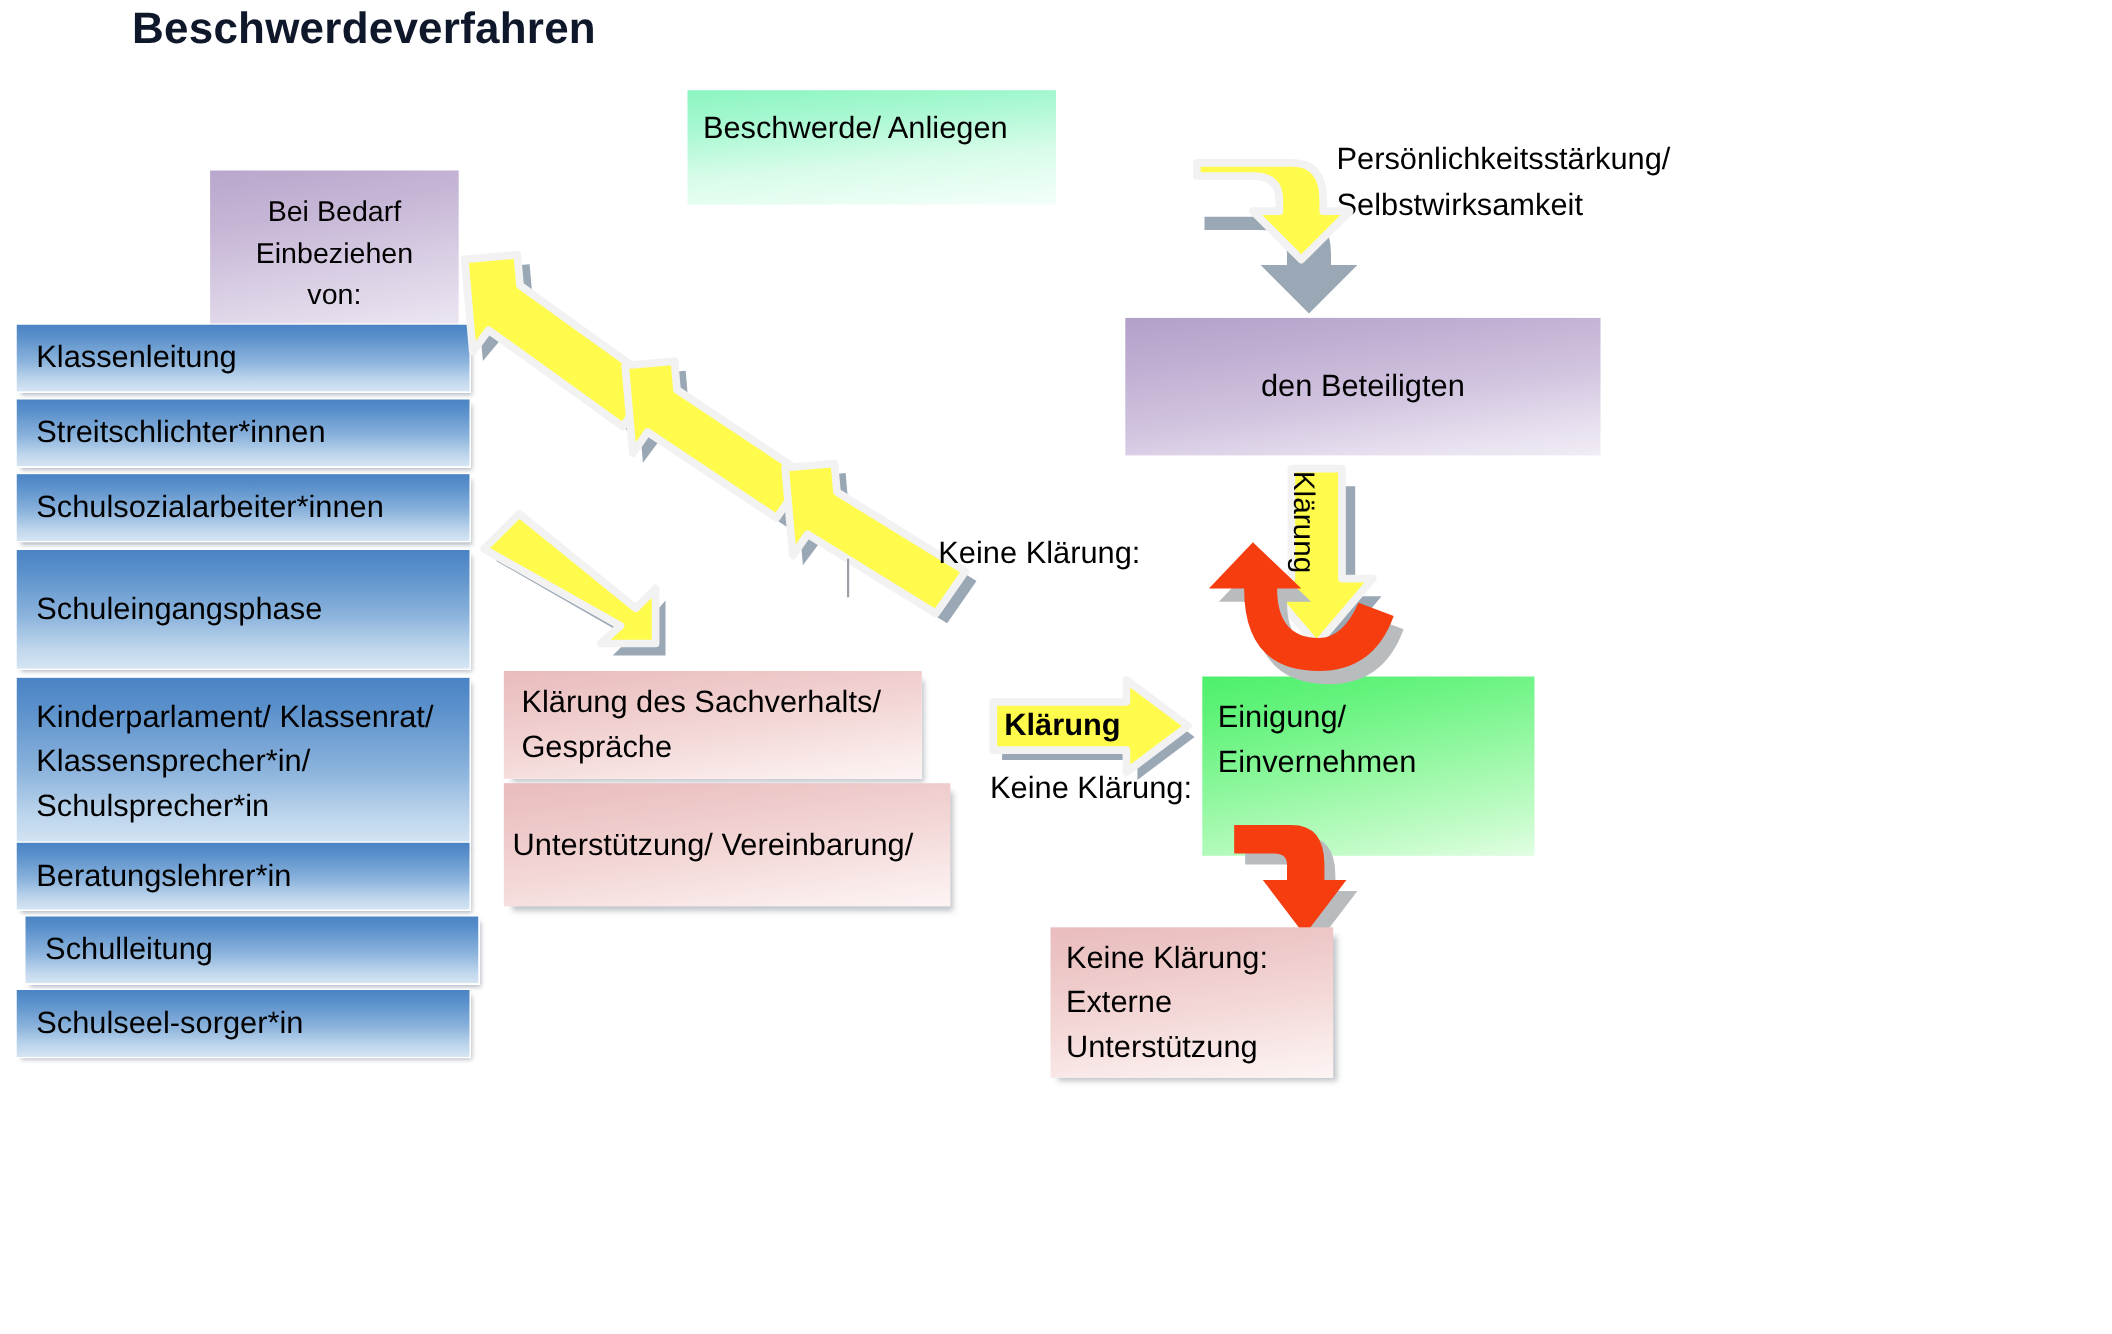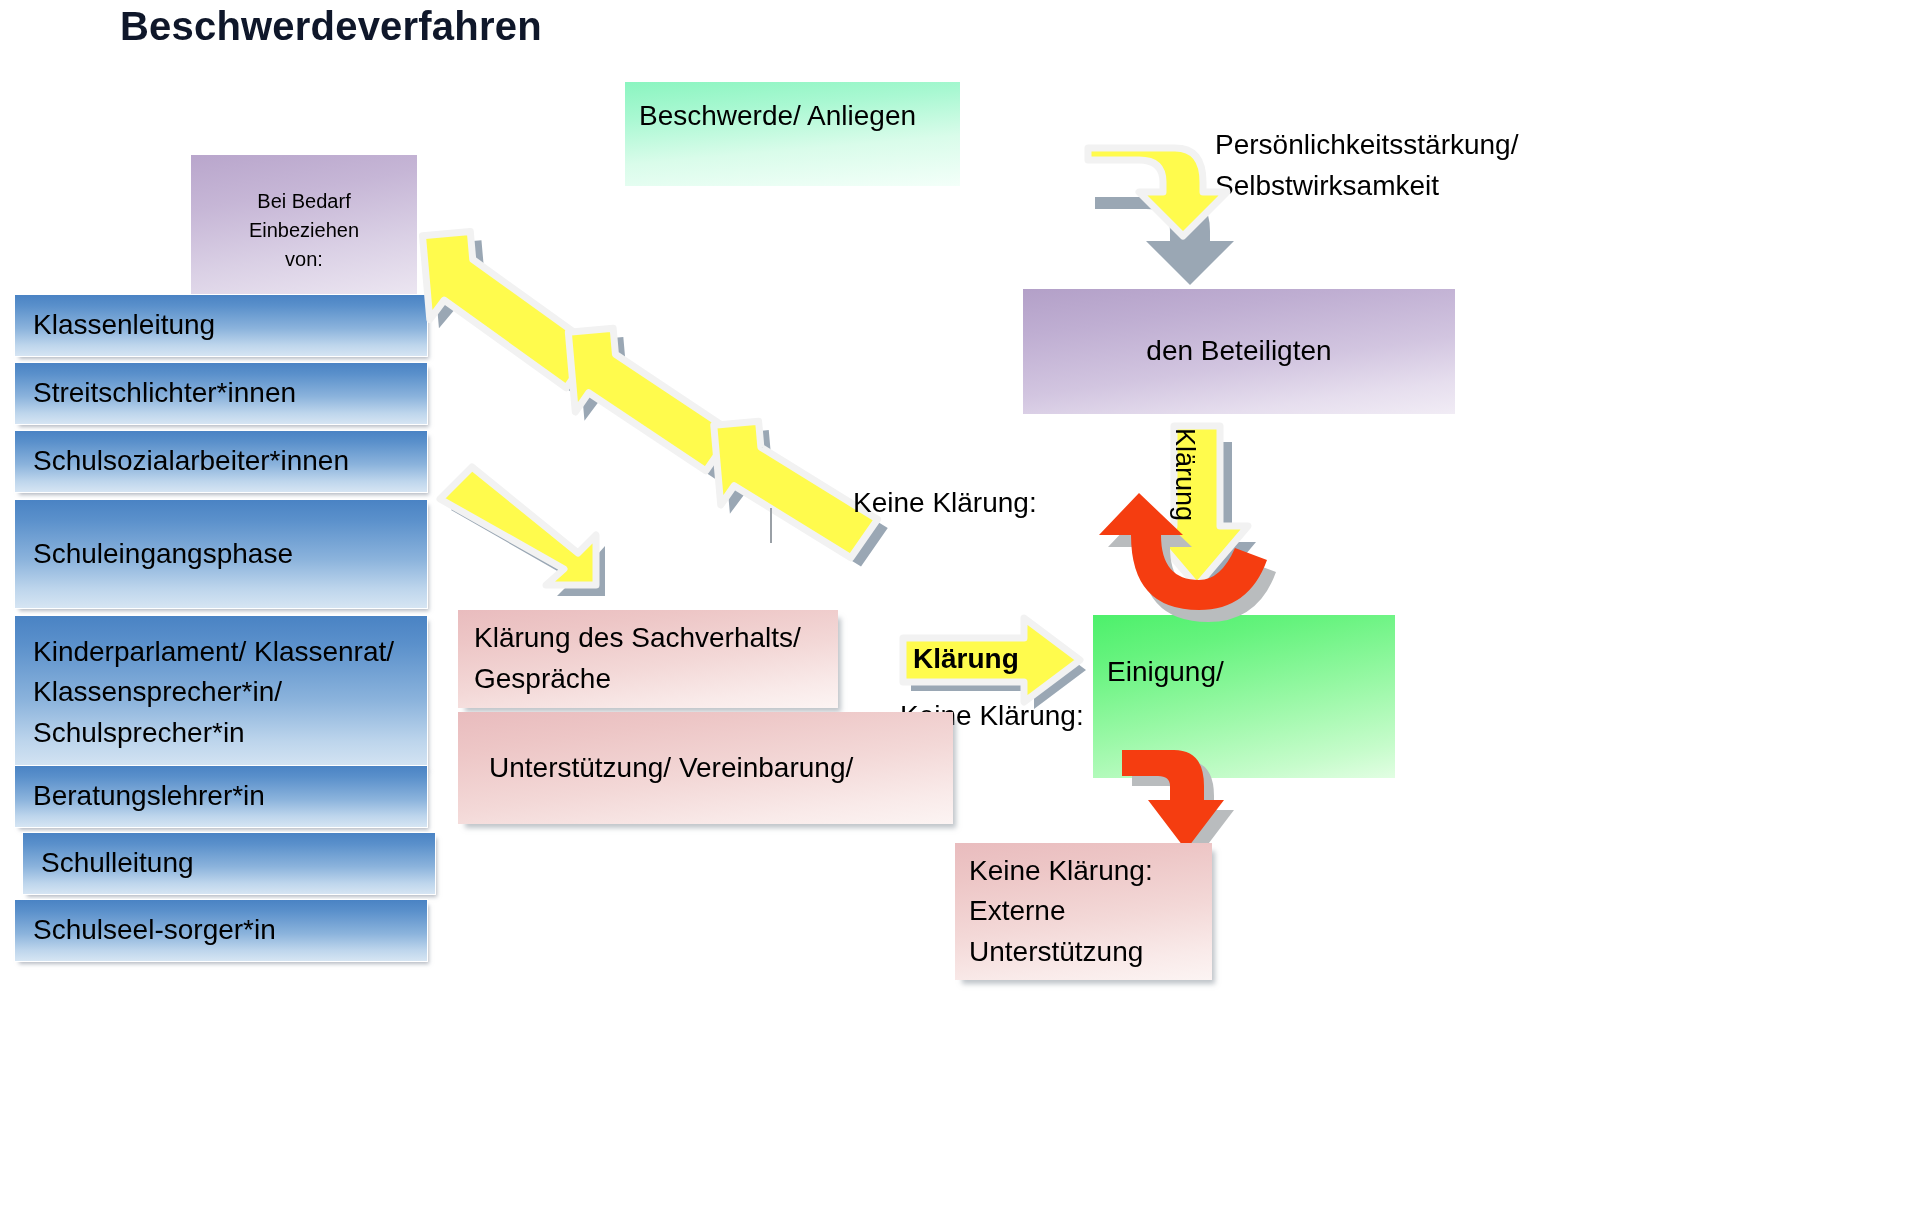--- a/index.html
+++ b/index.html
@@ -74,21 +74,21 @@
 </style>
 </head>
 <body>
 
 <div class="abs" id="page-title">Beschwerdeverfahren</div>
 
 <div class="abs box green-mint center" style="left:625px;top:82px;width:335px;height:104px;">
   <span class="ln" style="position:absolute;left:14px;top:14px;right:10px;text-align:left;">Beschwerde/ Anliegen</span>
 </div>
 
-<div class="abs box purple-head center" style="left:191px;top:155px;width:226px;height:143px;padding-top:8px;font-size:20px;">
+<div class="abs box purple-head center" style="left:191px;top:155px;width:226px;height:143px;padding-top:8px;font-size:26px;">
   <span class="ln">Bei Bedarf</span>
   <span class="ln">Einbeziehen</span>
   <span class="ln">von:</span>
 </div>
 
 <div class="abs box blue-row left" style="left:14px;top:294px;width:414px;height:63px;padding-left:18px;">
   <span class="ln">Klassenleitung</span>
 </div>
 
 <div class="abs box blue-row left" style="left:14px;top:362px;width:414px;height:63px;padding-left:18px;">
@@ -134,20 +134,21 @@
 </div>
 
 <svg class="arrow" style="left:1152px;top:420px;" width="130" height="180" viewBox="0 0 130 180">
   <path class="yshadow" d="M24 12 L70 12 L70 112 L94 112 L47 168 L0 112 L24 112 Z" transform="translate(10,10)"></path>
   <path class="ysh" d="M22 6 L68 6 L68 106 L96 106 L45 166 L-6 106 L22 106 Z"></path>
 </svg>
 <div class="rot-text" style="left:1200px;top:428px;">Klärung</div>
 
 <div class="abs box green-bright left" style="left:1093px;top:615px;width:302px;height:163px;padding-left:14px;">
   <span class="ln" style="position:relative;top:-24px;">Einigung/</span>
+  <span class="ln" style="position:relative;top:-24px;">Einvernehmen</span>
 </div>
 
 <svg class="arrow" style="left:898px;top:618px;" width="210" height="92" viewBox="0 0 210 92">
   <path class="yshadow" d="M5 23 L128 23 L128 5 L180 44 L128 83 L128 65 L5 65 Z" transform="translate(8,8)"></path>
   <path class="ysh" d="M5 20 L126 20 L126 0 L182 42 L126 84 L126 64 L5 64 Z"></path>
 </svg>
 <div class="plain-label" style="left:913px;top:643px;font-weight:bold;font-size:28px;">Klärung</div>
 
 <svg class="arrow" style="left:420px;top:228px;" width="190" height="180" viewBox="0 0 190 180">
   <path class="yshadow" d="M12 50 L12 2 L62 2 L62 30 L176 128 L144 166 L30 68 L12 86 Z" transform="translate(7,7) rotate(-5 95 90)"></path>
@@ -183,21 +184,21 @@
 <svg class="arrow" style="left:1112px;top:738px;" width="160" height="135" viewBox="0 0 160 135">
   <path class="rshadow" d="M10 12 L62 12 Q92 12 92 48 L92 62 L112 62 L74 112 L36 62 L58 62 L58 48 Q58 38 46 38 L10 38 Z" transform="translate(10,10)"></path>
   <path class="rsh" d="M10 12 L62 12 Q92 12 92 48 L92 62 L112 62 L74 112 L36 62 L58 62 L58 48 Q58 38 46 38 L10 38 Z"></path>
 </svg>
 
 <div class="abs box pink left" style="left:458px;top:610px;width:380px;height:98px;padding-left:16px;">
   <span class="ln">Klärung des Sachverhalts/</span>
   <span class="ln">Gespräche</span>
 </div>
 
-<div class="abs box pink left" style="left:458px;top:712px;width:495px;height:112px;padding-left:31px;">
+<div class="abs box pink left" style="left:458px;top:712px;width:406px;height:112px;padding-left:8px;">
   <span class="ln">Unterstützung/ Vereinbarung/</span>
 </div>
 
 <div class="abs box pink left" style="left:955px;top:843px;width:257px;height:137px;padding-left:14px;">
   <span class="ln">Keine Klärung:</span>
   <span class="ln">Externe</span>
   <span class="ln">Unterstützung</span>
 </div>
 
 </body></html>

